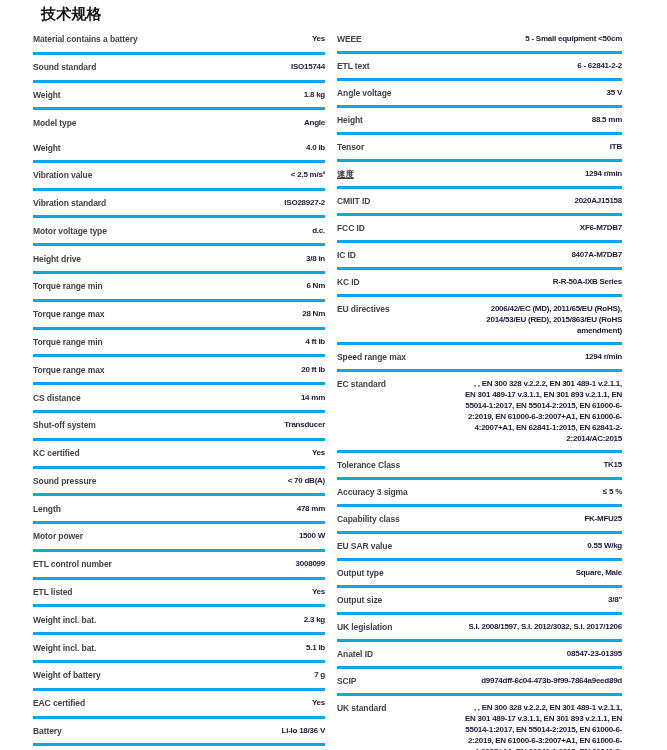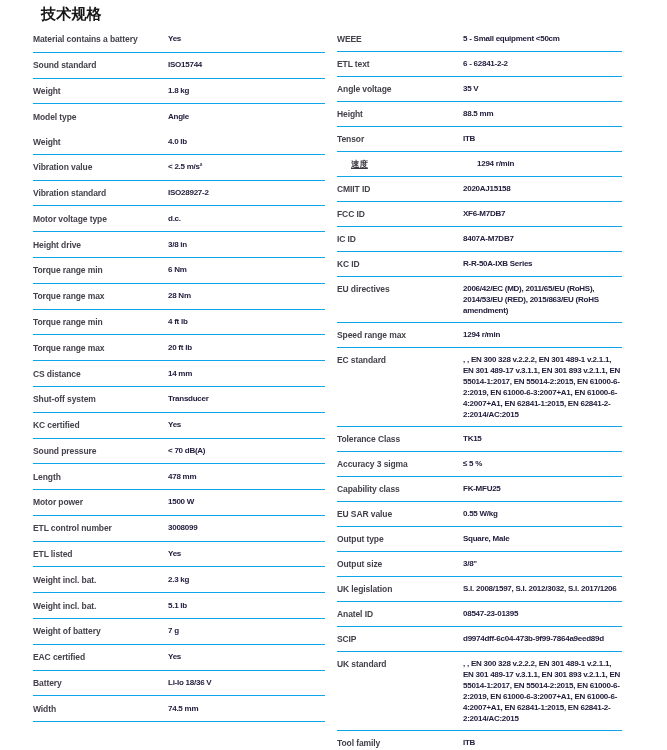--- a/index.html
+++ b/index.html
@@ -14,37 +14,37 @@
   }
   .columns {
     position:absolute; left:33px; top:27px; width:601px;
     display:flex; align-items:flex-start;
   }
   .col { display:block; }
   .col-left  { width:292px; margin-right:12px; }
   .col-right { width:285px; }
   .spec-row {
     display:flex; align-items:flex-start;
-    border-bottom:1px solid #0ea5e9;
+    border-bottom:3px solid #0ea5e9;
     padding:6.4px 0;
   }
   .col-right .spec-row { padding:6px 0; }
   .spec-row.no-divider { border-bottom:none; }
   .spec-label {
     flex:0 0 135px; padding-right:8px;
     font-size:8.5px; font-weight:600; color:#45414b;
     line-height:12px; letter-spacing:-0.1px;
   }
   .col-right .spec-label { flex:0 0 126px; }
-  .spec-label.underlined { text-decoration:underline; color:#3b3742;margin-left:14px; }
+  .spec-label.underlined { text-decoration:underline; color:#3b3742; }
   .spec-value {
     flex:1 1 auto;
     font-size:8px; font-weight:700; color:#23203f;
     line-height:11px; letter-spacing:-0.25px;
-    word-wrap:break-word; overflow-wrap:break-word;
+    word-wrap:break-word; overflow-wrap:break-word;text-align:right;
   }
 </style>
 </head>
 <body>
 
 <h1 class="page-title">技术规格</h1>
 
 <div class="columns">
   <div class="col col-left">
       <div class="spec-row">

